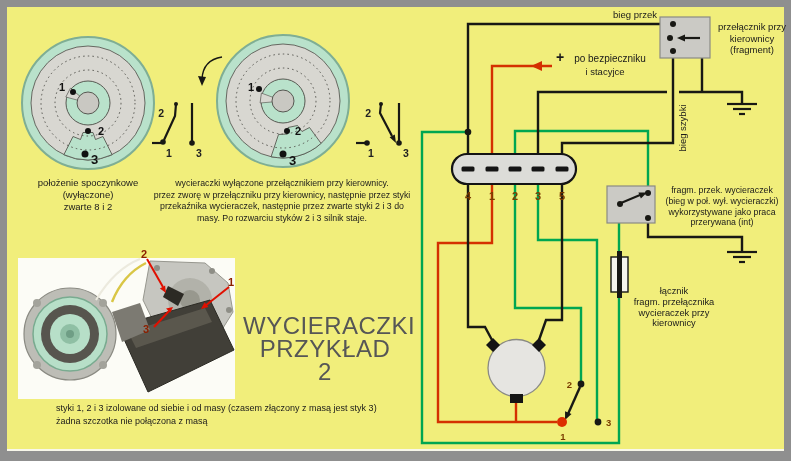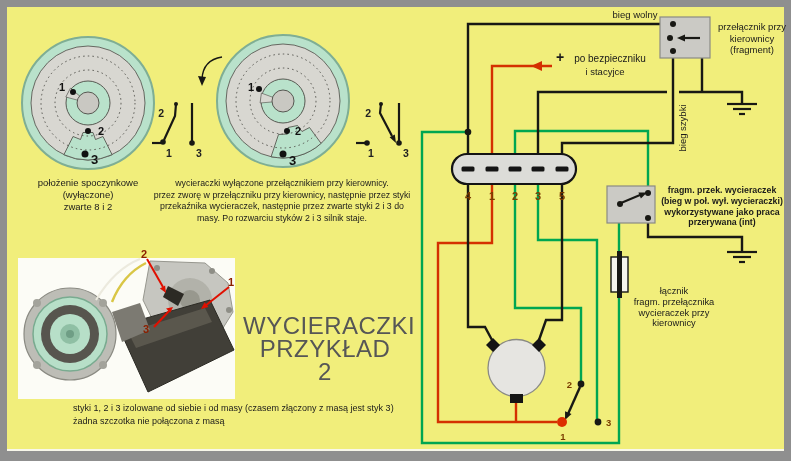--- a/index.html
+++ b/index.html
@@ -16,25 +16,25 @@
   #gfx{position:absolute;left:0;top:0;width:791px;height:461px;}
   .txt{position:absolute;color:#1a1a1a;line-height:1.2;}
   .ctr{text-align:center;}
   .cap1{left:18px;top:177px;width:140px;font-size:9.5px;line-height:12px;}
   .cap2{left:141px;top:178px;width:282px;font-size:8.8px;line-height:11.6px;}
   .bieg-wolny{left:598px;top:9px;width:74px;font-size:9.5px;}
   .plus{left:556px;top:49px;font-size:14px;font-weight:bold;}
   .feed1{left:572px;top:53px;width:76px;font-size:10px;}
   .feed2{left:572px;top:66px;width:66px;font-size:9.5px;}
   .colsw{left:705px;top:21px;width:94px;font-size:9.5px;line-height:11.5px;}
-  .relay{left:658px;top:185px;width:128px;font-size:8.8px;line-height:10.8px;font-weight:bold;}
+  .relay{left:658px;top:185px;width:128px;font-size:8.8px;line-height:10.8px;}
   .lacz{left:627px;top:286px;width:94px;font-size:9.3px;line-height:10.8px;}
   .title{left:243px;top:314px;width:164px;font-size:24px;line-height:23px;
          font-weight:normal;letter-spacing:.5px;color:#565656;}
-  .footnote{left:56px;top:402px;width:370px;font-size:9px;line-height:12.5px;margin-left:17px;}
+  .footnote{left:56px;top:402px;width:370px;font-size:9px;line-height:12.5px;}
   svg text{font-family:"Liberation Sans", sans-serif;}
 </style>
 </head>
 <body>
 
 <div id="stage">
   <div id="panel"></div>
 
   <svg id="gfx" viewBox="0 0 791 461">
 
@@ -227,21 +227,21 @@
       <circle cx="598" cy="422" r="3.4" fill="#181814"></circle>
       <circle cx="562" cy="422" r="5" fill="#dd2e00"></circle>
       <text x="572" y="388" font-size="9.5" font-weight="bold" fill="#7a3c00" text-anchor="end">2</text>
       <text x="563" y="440" font-size="9.5" font-weight="bold" fill="#7a3c00" text-anchor="middle">1</text>
       <text x="606" y="426" font-size="9.5" font-weight="bold" fill="#7a3c00">3</text>
     </g>
 
     <text transform="translate(686,128) rotate(-90)" font-size="9.5" fill="#1a1a1a" text-anchor="middle">bieg szybki</text>
   </svg>
 
-  <div class="txt ctr bieg-wolny">bieg wolny</div>
+  <div class="txt ctr bieg-wolny">bieg przek</div>
 
   <div class="txt plus">+</div>
   <div class="txt ctr feed1">po bezpieczniku</div>
   <div class="txt ctr feed2">i stacyjce</div>
 
   <div class="txt ctr colsw">
     <div>przełącznik przy</div>
     <div>kierownicy</div>
     <div>(fragment)</div>
   </div>

